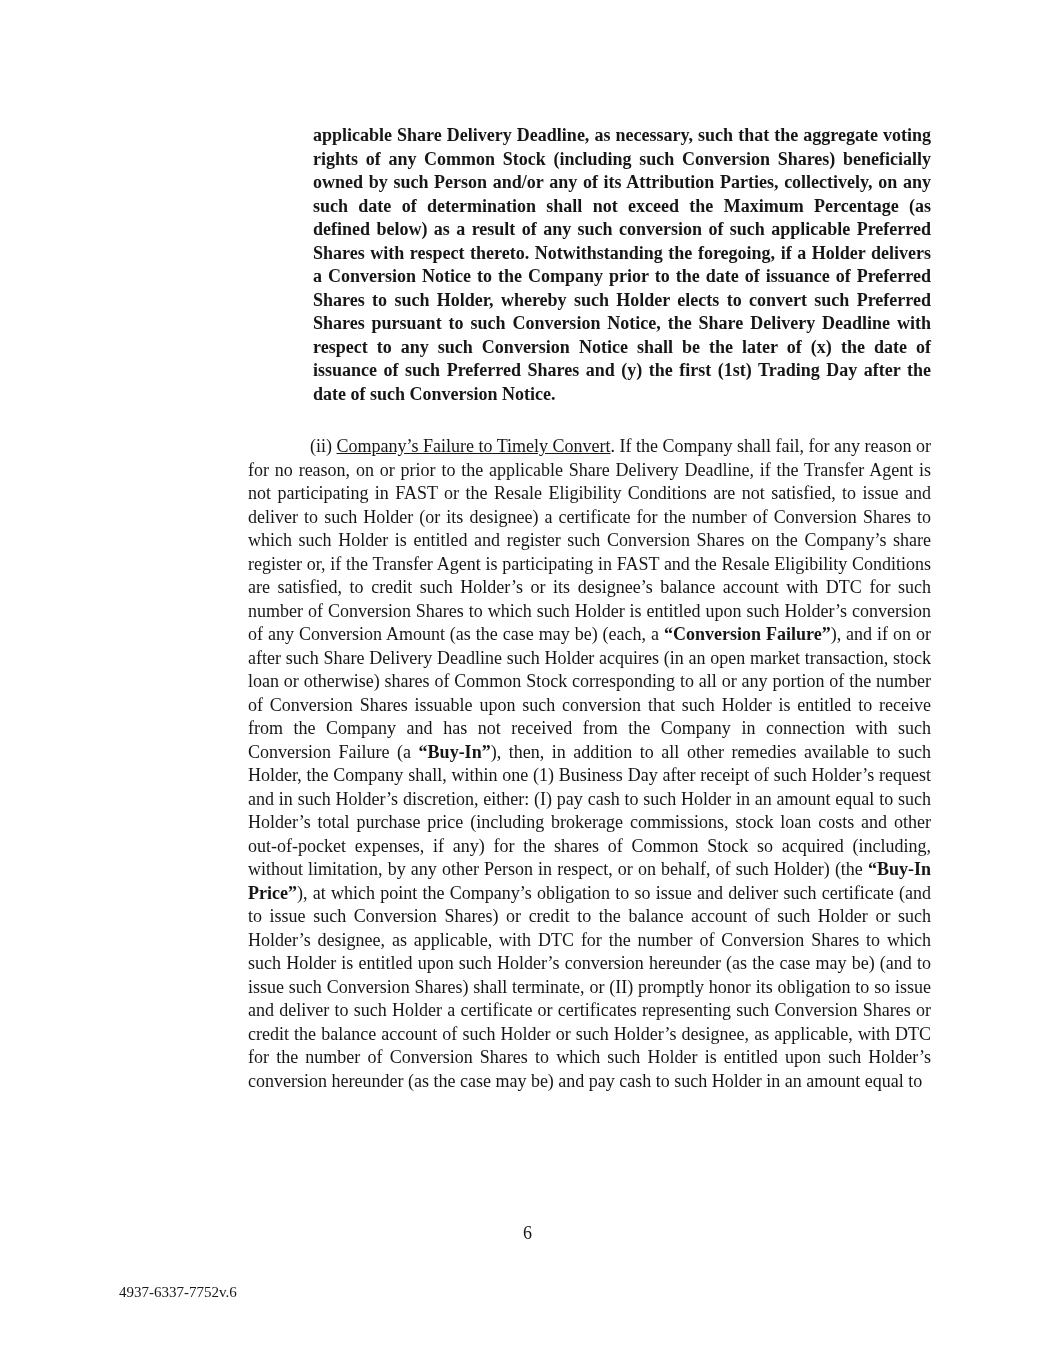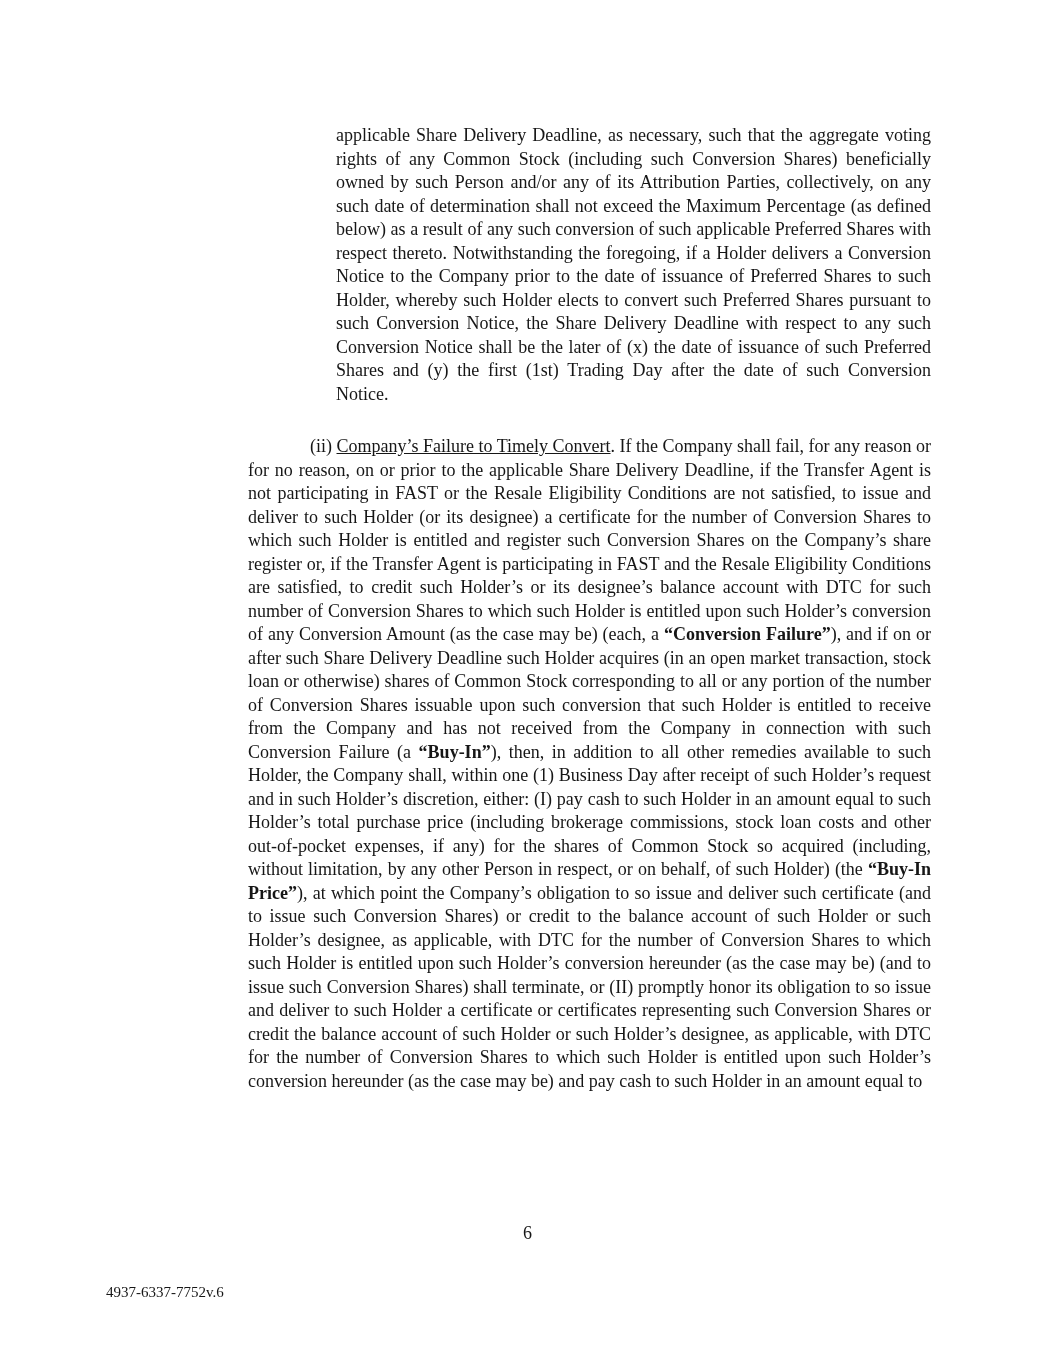--- a/index.html
+++ b/index.html
@@ -23,37 +23,38 @@
     position: absolute;
     left: 248px;
     top: 124px;
     width: 683px;
   }
   p.para {
     margin: 0;
     text-align: justify;
   }
   p.para-indented-block {
-    margin-left: 88px;
+    margin-left: 65px;
+    font-weight: bold;
   }
   p.para-clause {
     margin-top: 29px;
     text-indent: 62px;
   }
   .page-number {
     position: absolute;
     top: 1222px;
     left: 0;
     width: 100%;
     text-align: center;
   }
   .footer-id {
     position: absolute;
     top: 1283px;
-    left: 106px;
+    left: 119px;
     font-size: 15px;
     line-height: 18px;
   }
 </style>
 </head>
 <body>
 
 <div class="page">
   <div class="content">
     <p class="para para-indented-block"><span>applicable Share Delivery Deadline, as necessary, such that the aggregate voting rights of any Common Stock (including such Conversion Shares) beneficially owned by such Person and/or any of its Attribution Parties, collectively, on any such date of determination shall not exceed the Maximum Percentage (as defined below) as a result of any such conversion of such applicable Preferred Shares with respect thereto.  Notwithstanding the foregoing, if a Holder delivers a Conversion Notice to the Company prior to the date of issuance of Preferred Shares to such Holder, whereby such Holder elects to convert such Preferred Shares pursuant to such Conversion Notice, the Share Delivery Deadline with respect to any such Conversion Notice shall be the later of (x) the date of issuance of such Preferred Shares and (y) the first (1st) Trading Day after the date of such Conversion Notice.</span></p>

